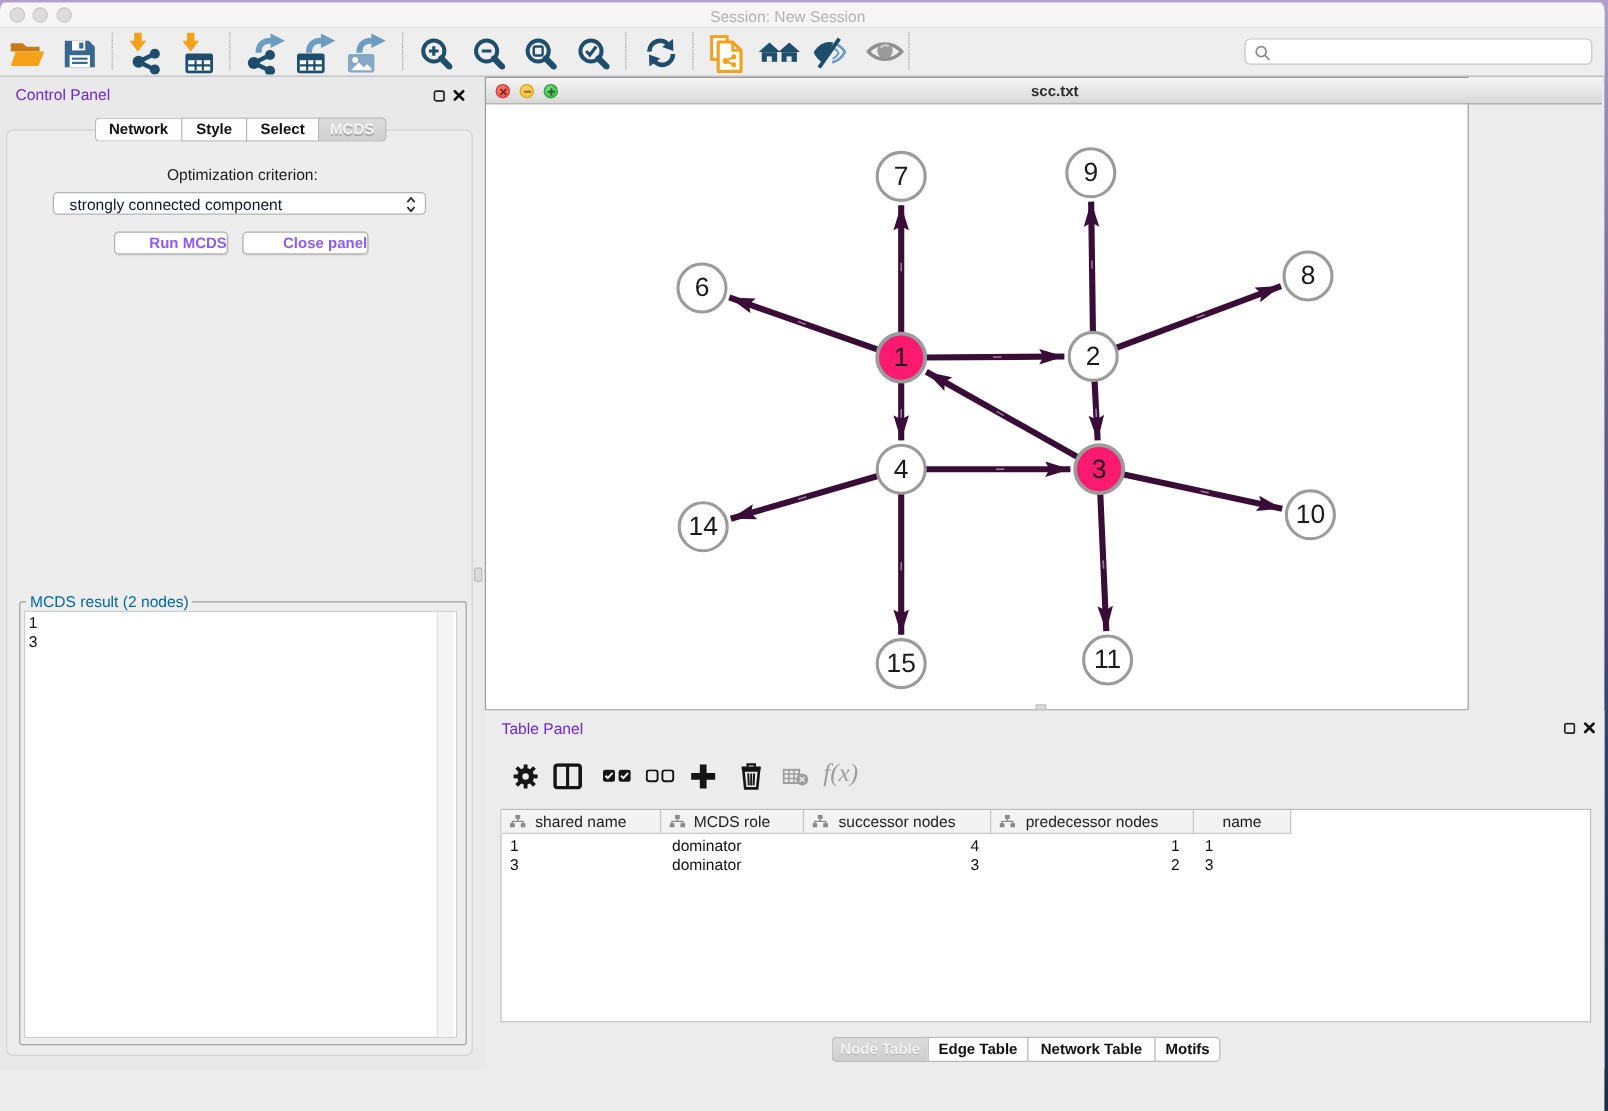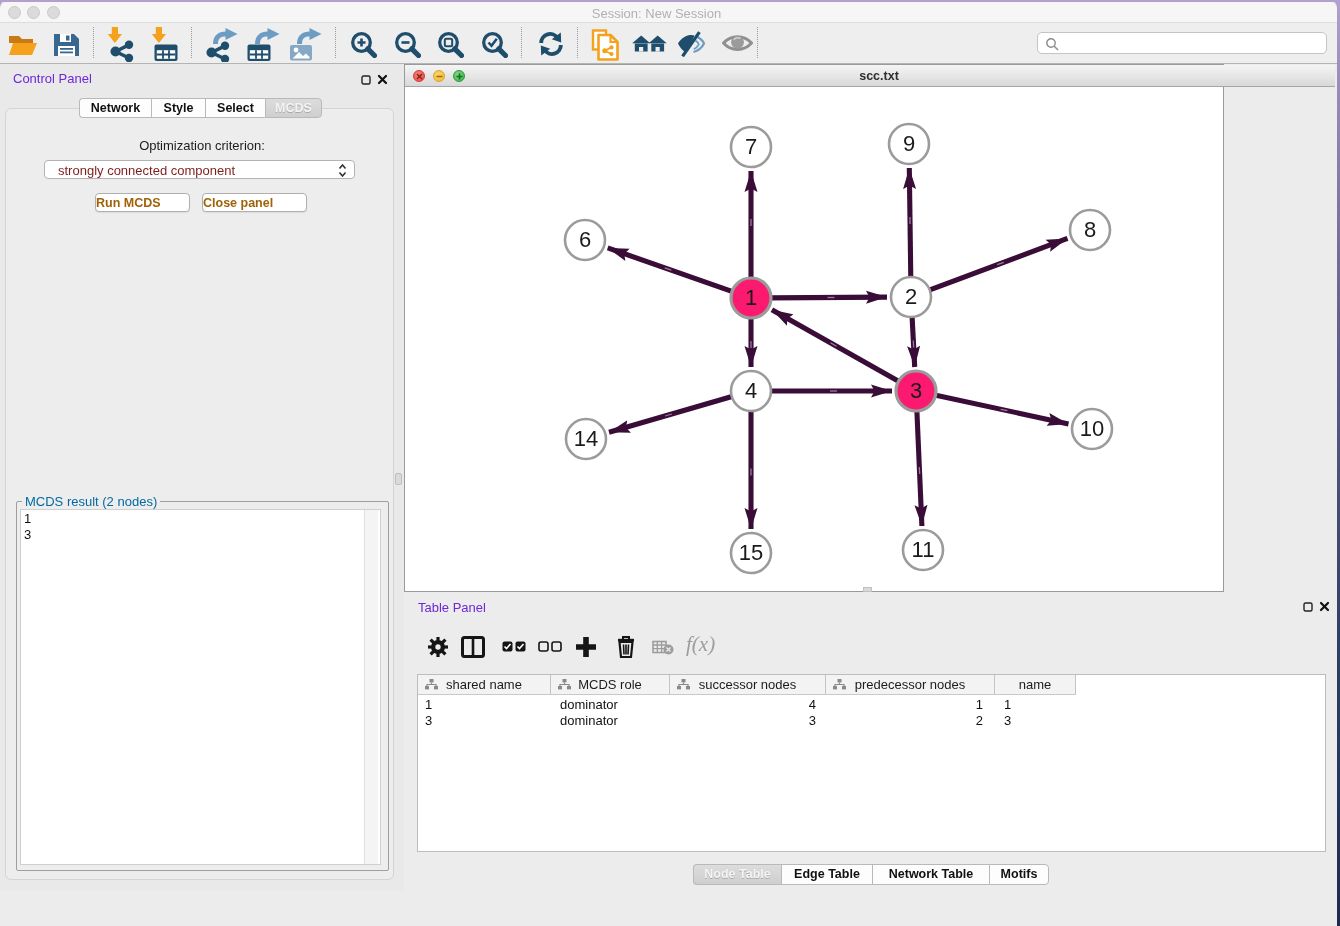--- a/index.html
+++ b/index.html
@@ -14,21 +14,21 @@
 #searchbox { left:1037px; top:11px; width:290px; height:22px; background:#fff; border:1px solid #c4c4c4; border-radius:5px; }
 
 #cp { left:0; top:64px; width:404px; height:827px; background:#e9e9e9; }
 #cp-inner { left:5px; top:44px; width:389px; height:772px; background:#ededed; border:1px solid #d4d4d4; border-radius:6px; }
 .ptitle { font-size:13px; color:#6d28d9; }
 .tabs { height:20px; display:flex; font-size:13px; }
 .tab { background:#fdfdfd; border:1px solid #b9b9b9; border-right:none; color:#111; text-align:center; line-height:18px; font-weight:bold; font-size:12.5px; }
 .tab.first { border-radius:4px 0 0 4px; }
 .tab.last  { border-radius:0 4px 4px 0; border-right:1px solid #b9b9b9; }
 .tab.sel { background:linear-gradient(#dcdcdc,#cfcfcf); color:#f4f4f4; text-shadow:0 1px 0 #aaa; }
-.btn { background:#fff; border:1px solid #b0b0b0; border-radius:4px; font-size:12.5px; font-weight:bold; color:#a16207; text-align:left; box-shadow:0 1px 1px rgba(0,0,0,0.08); }
+.btn { background:#fff; border:1px solid #b0b0b0; border-radius:4px; font-size:12.5px; font-weight:bold; color:#8b5cf6; text-align:right; box-shadow:0 1px 1px rgba(0,0,0,0.08); }
 
 #nw { left:404px; top:64px; width:820px; height:528px; background:#fff; border:1px solid #9a9a9a; }
 #nw-tb { left:0; top:0; width:930px; height:22px; background:linear-gradient(#f5f5f5,#d8d8d8); border-bottom:1px solid #a6a6a6; }
 .light { width:12px; height:12px; border-radius:50%; top:5px; }
 #nw-title { top:4px; left:9px; width:930px; text-align:center; font-size:12.5px; font-weight:bold; color:#2e2e2e; }
 
 #tp { left:404px; top:592px; width:933px; height:299px; background:#ececec; }
 #tbl { left:13px; top:82px; width:909px; height:178px; background:#fff; border:1px solid #bdbdbd; }
 .hdr { background:#f3f3f3; border-bottom:1px solid #c9c9c9; height:20px; font-size:13px; color:#1c1c1c; }
 .hcell { position:absolute; top:0; height:19px; border-right:1px solid #c4c4c4; text-align:center; line-height:19px; }
@@ -195,21 +195,21 @@
       </svg>
  <div id="cp-inner" class="abs"></div>
  <div class="tabs abs" style="left:79px;top:34px;width:243px;">
    <div class="tab first" style="width:72px;">Network</div>
    <div class="tab" style="width:54px;">Style</div>
    <div class="tab" style="width:60px;">Select</div>
    <div class="tab last sel" style="width:57px;">MCDS</div>
  </div>
  <div class="abs" style="left:0;top:74px;width:404px;text-align:center;font-size:13px;color:#1c1c1c;">Optimization criterion:</div>
  <div class="abs" style="left:44px;top:96px;width:311px;height:19px;background:#fff;border:1px solid #b3b3b3;border-radius:4px;">
-   <div class="abs" style="left:13px;top:2px;font-size:13px;color:#7f1d1d;">strongly connected component</div>
+   <div class="abs" style="left:13px;top:2px;font-size:13px;color:#0f172a;">strongly connected component</div>
    <svg class="abs" style="right:7px;top:3px" width="9" height="13" viewBox="0 0 9 13">
           <path d="M1.5 4.5 L4.5 1 L7.5 4.5 M1.5 8.5 L4.5 12 L7.5 8.5" fill="none" stroke="#333" stroke-width="1.6"></path>
         </svg>
  </div>
  <div class="btn abs" style="left:95px;top:129px;width:95px;height:19px;line-height:18px;">Run MCDS</div>
  <div class="btn abs" style="left:202px;top:129px;width:105px;height:19px;line-height:18px;">Close panel</div>
  <fieldset class="abs" style="left:16px;top:430px;width:373px;height:377px;border:1px solid #9f9f9f;border-radius:2px;">
    <legend style="margin-left:5px;padding:0 3px;font-size:13px;color:#0369a1;">MCDS result (2 nodes)</legend>
  </fieldset>
  <div class="abs" style="left:20px;top:445px;width:361px;height:356px;background:#fff;border:1px solid #cfcfcf;">
@@ -403,19 +403,19 @@
         <div class="cell" style="left:252px;top:22px;width:146px;text-align:right;">4</div>
         <div class="cell" style="left:408px;top:22px;width:157px;text-align:right;">1</div>
         <div class="cell" style="left:586px;top:22px;">1</div>
         <div class="cell" style="left:7px;top:38px;">3</div>
         <div class="cell" style="left:142px;top:38px;">dominator</div>
         <div class="cell" style="left:252px;top:38px;width:146px;text-align:right;">3</div>
         <div class="cell" style="left:408px;top:38px;width:157px;text-align:right;">2</div>
         <div class="cell" style="left:586px;top:38px;">3</div>
       </div>
     </div>
-<div class="tabs abs" style="left:693px;top:864px;width:356px;height:21px;">
+<div class="tabs abs" style="left:693px;top:864px;width:324px;height:21px;">
  <div class="tab first sel" style="width:88px;line-height:19px;">Node Table</div>
  <div class="tab" style="width:91px;line-height:19px;text-align:center;">Edge Table</div>
  <div class="tab" style="width:117px;line-height:19px;">Network Table</div>
  <div class="tab last" style="width:60px;line-height:19px;">Motifs</div>
 </div>
 <div class="abs" style="left:863px;top:587px;width:9px;height:5px;background:#d9d9d9;border:1px solid #c0c0c0;"></div>
 </div>
 </body></html>

